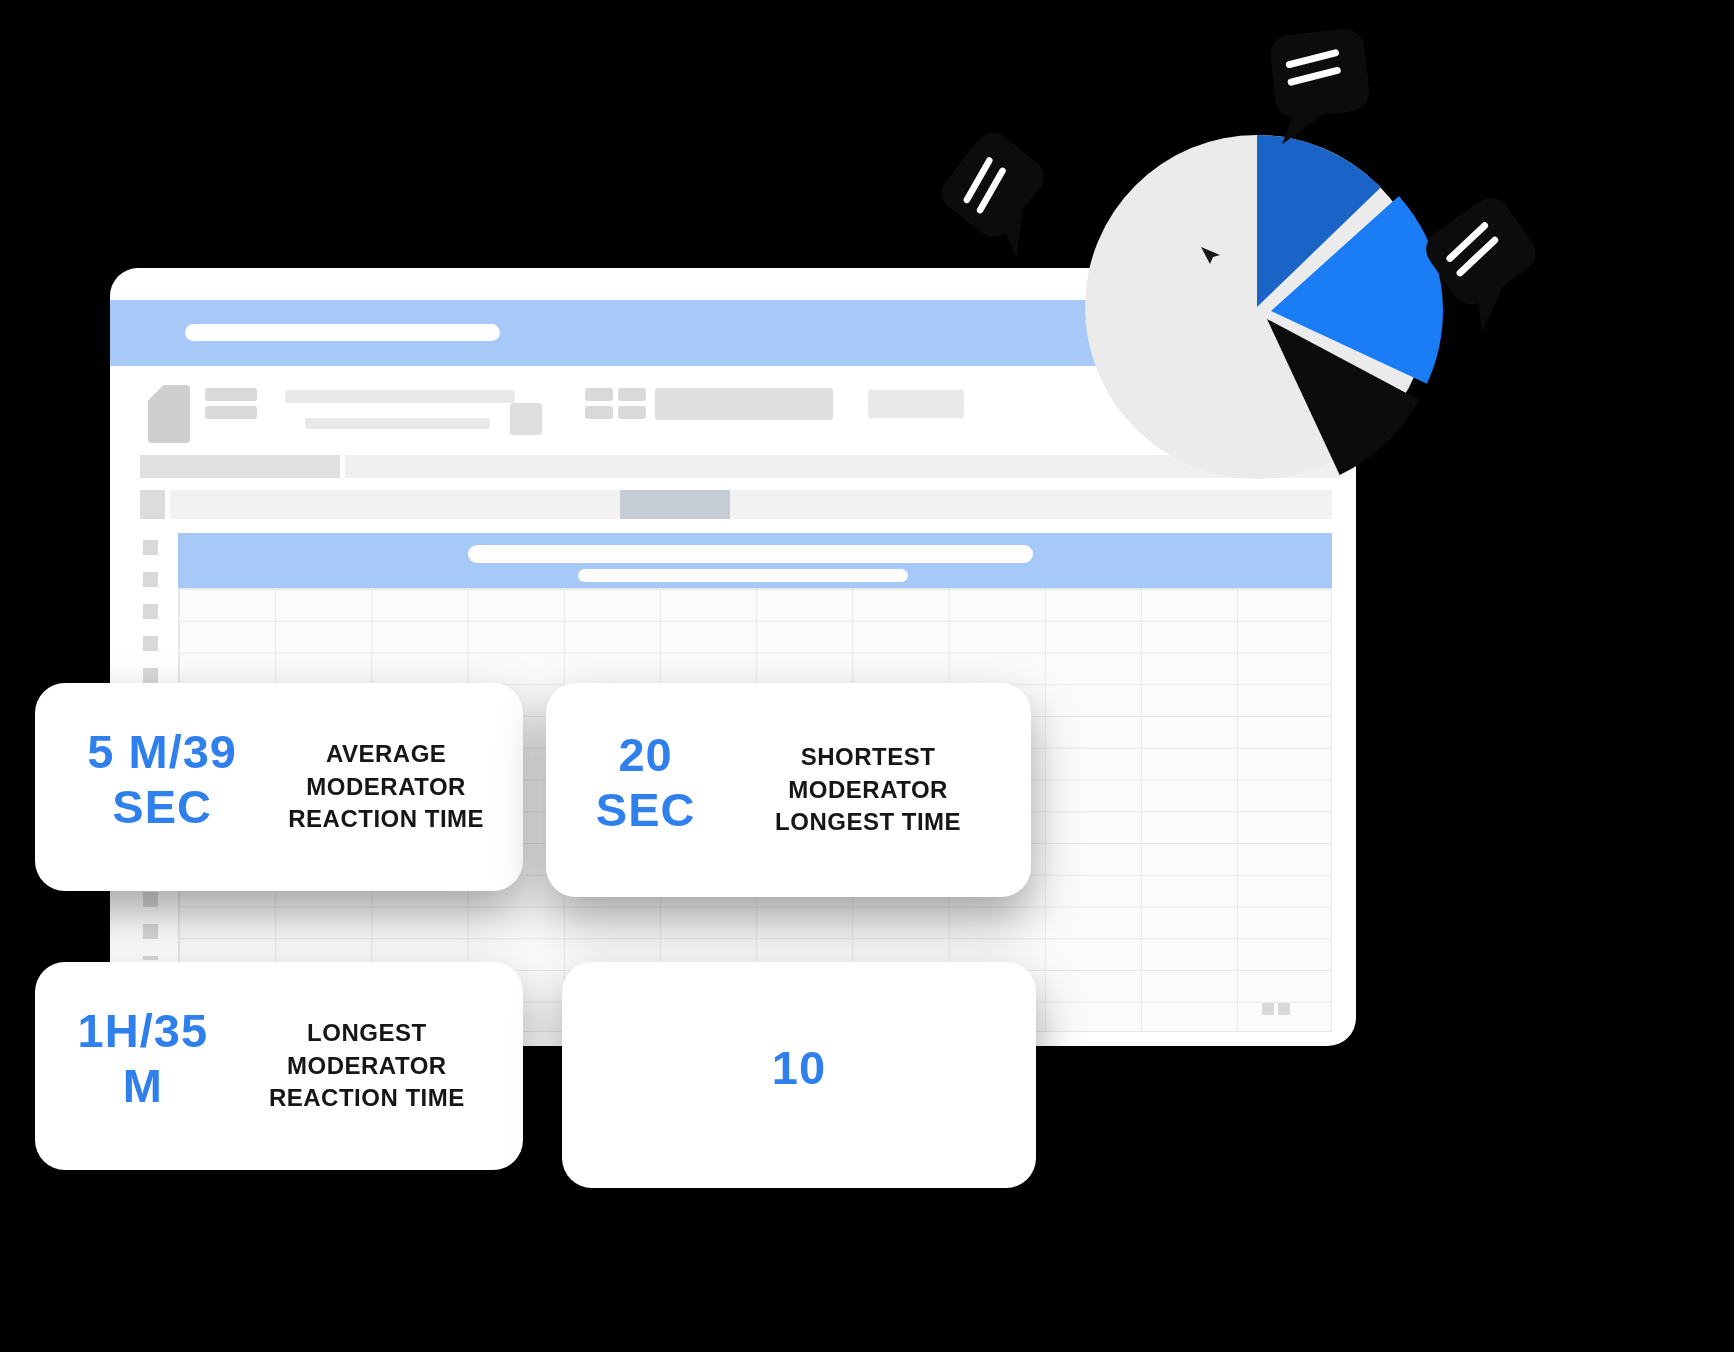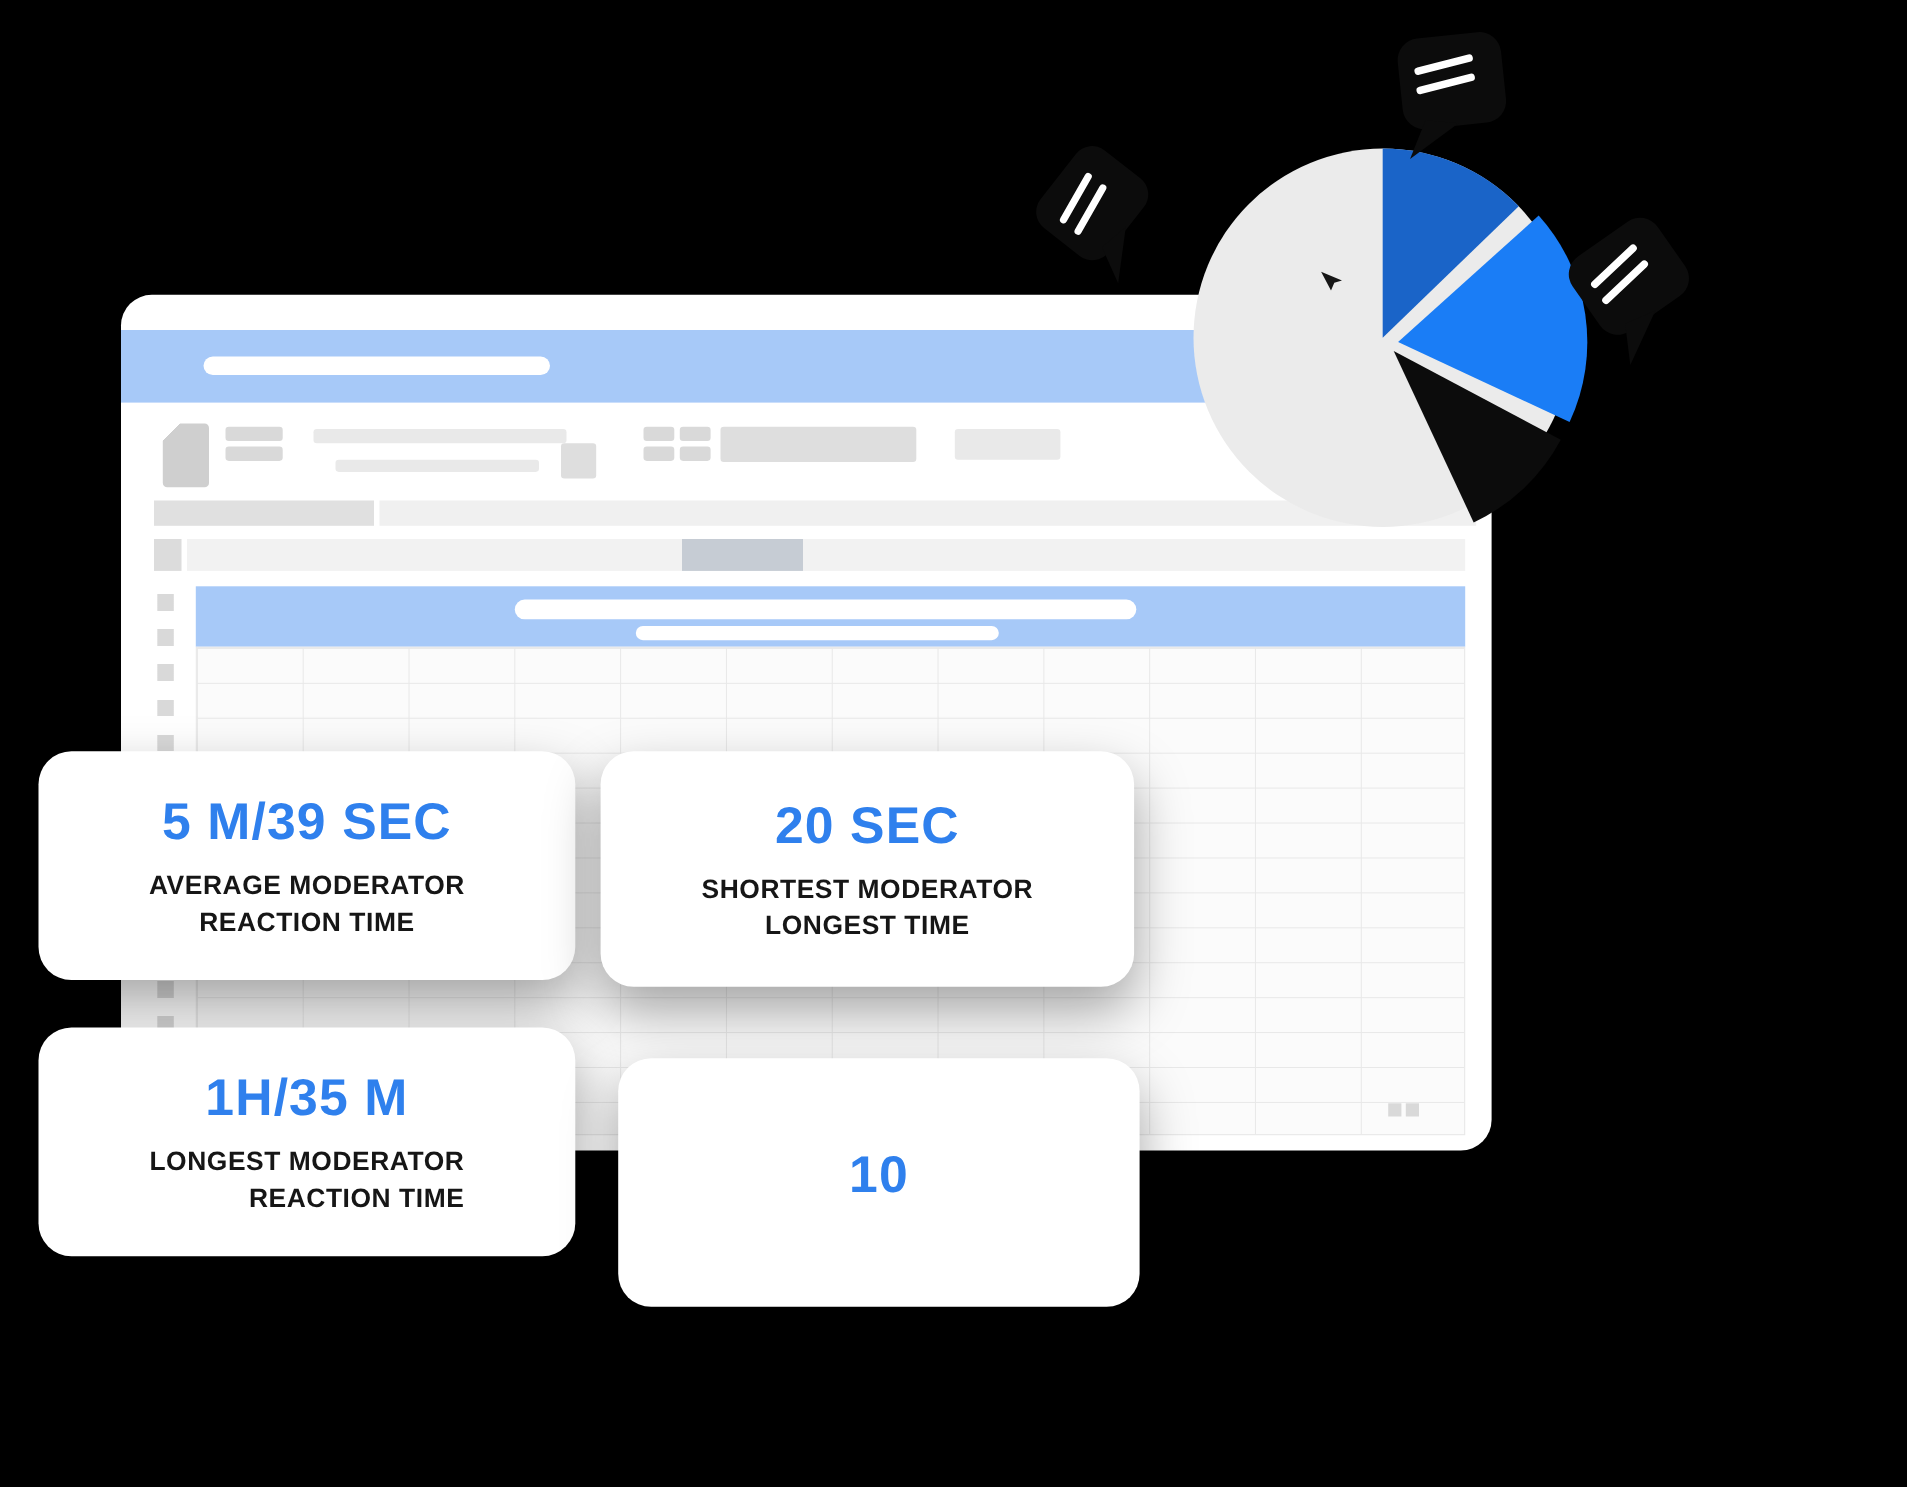--- a/index.html
+++ b/index.html
@@ -78,21 +78,21 @@
   .bubble { z-index: 4; }
   .bubble1 { left: 1262px; top: 20px;  transform: rotate(-6deg); }
   .bubble2 { left: 945px;  top: 130px; transform: rotate(-52deg); }
   .bubble3 { left: 1428px; top: 196px; transform: rotate(-35deg); }
 
   
   .card {
     position: absolute;
     background: #fff;
     border-radius: 30px;
-    display: flex; flex-direction: column;
+    display: flex; 
     align-items: center; justify-content: center;
     text-align: center;
     padding: 28px 20px;
     z-index: 5;
     box-shadow: 0 22px 48px rgba(0,0,0,0.35);
   }
   .card-value {
     font-size: 47px; font-weight: bold;
     color: var(--accent-blue, #2f80ed);
     letter-spacing: 1px;
@@ -100,21 +100,21 @@
   }
   .card-label {
     font-size: 24px; font-weight: bold;
     color: #161616;
     line-height: 1.35;
     letter-spacing: .5px;
     white-space: pre-line;
   }
   .card1 { left: 35px;  top: 683px; width: 488px; height: 208px; }
   .card2 { left: 546px; top: 683px; width: 485px; height: 214px; }
-  .card3 { left: 35px;  top: 934px; width: 488px; height: 208px; text-align: right; }
+  .card3 { left: 35px;  top: 962px; width: 488px; height: 208px; }
   .card4 { left: 562px; top: 962px; width: 474px; height: 226px; }
 </style>
 </head>
 <body>
 
 <div class="canvas">
 
   <div class="abs sheet-window">
     <div class="abs titlebar">
       <div class="abs title-pill"></div>

